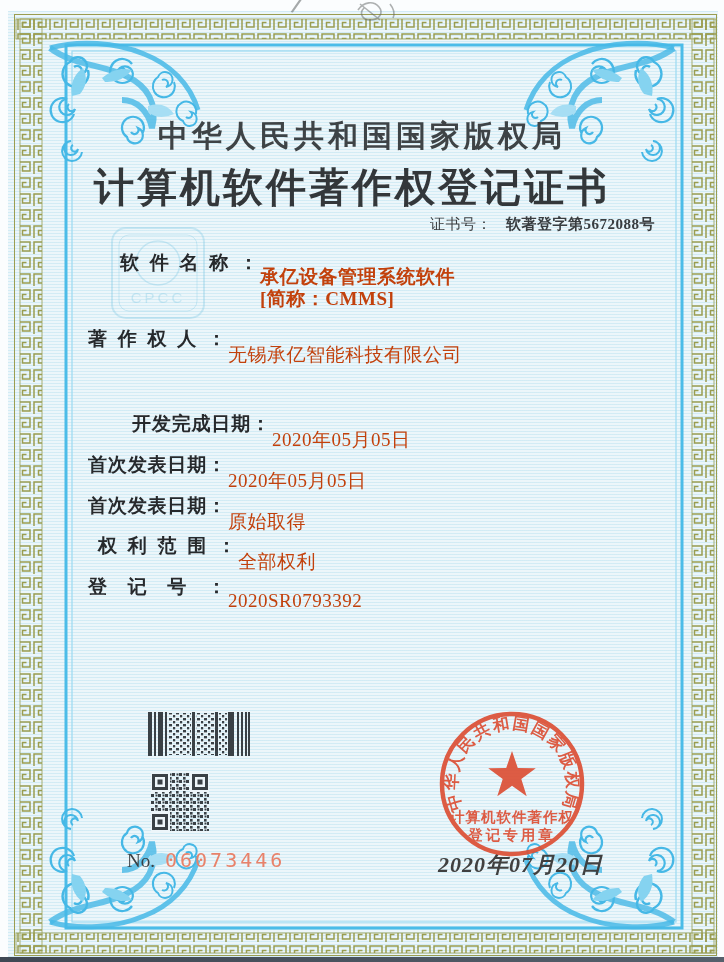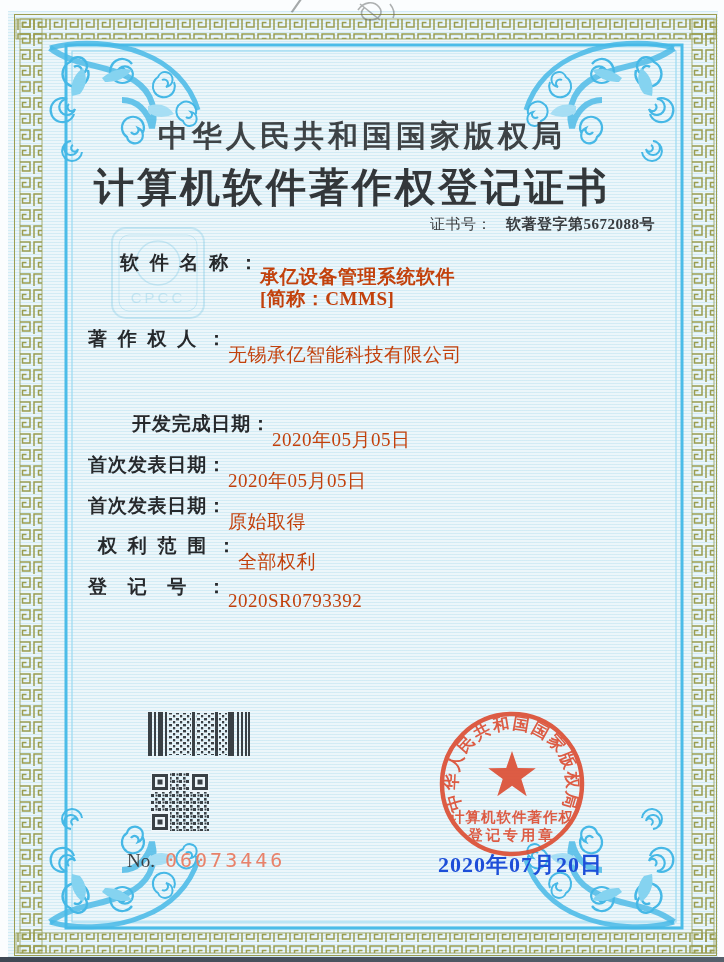--- a/index.html
+++ b/index.html
@@ -71,21 +71,21 @@
   .qrcode  { position:absolute; left:151px; top:773px; }
 
   .serial { top:848px; left:127px; font-size:19px; color:#3c4043; }
   .serial .num {
     margin-left:10px; font-size:20px; letter-spacing:3px;
     color:#e8826a; font-family:"DejaVu Sans Mono",monospace; font-weight:400;text-align:right;
   }
 
   .issue-date {
     top:850px; left:438px; font-size:22px; font-weight:600;
-    letter-spacing:1px; color:#1d4ed8; z-index:4;
+    letter-spacing:1px; color:#404040; z-index:4;font-style:italic;
   }
   .seal { position:absolute; left:428px; top:700px; z-index:5; opacity:0.92; }
 
   .bottom-edge {
     position:absolute; left:0; bottom:0; width:724px; height:5px;
     background:linear-gradient(90deg,#3f4854,#55606c); z-index:8;
   }
 </style>
 </head>
 <body>

